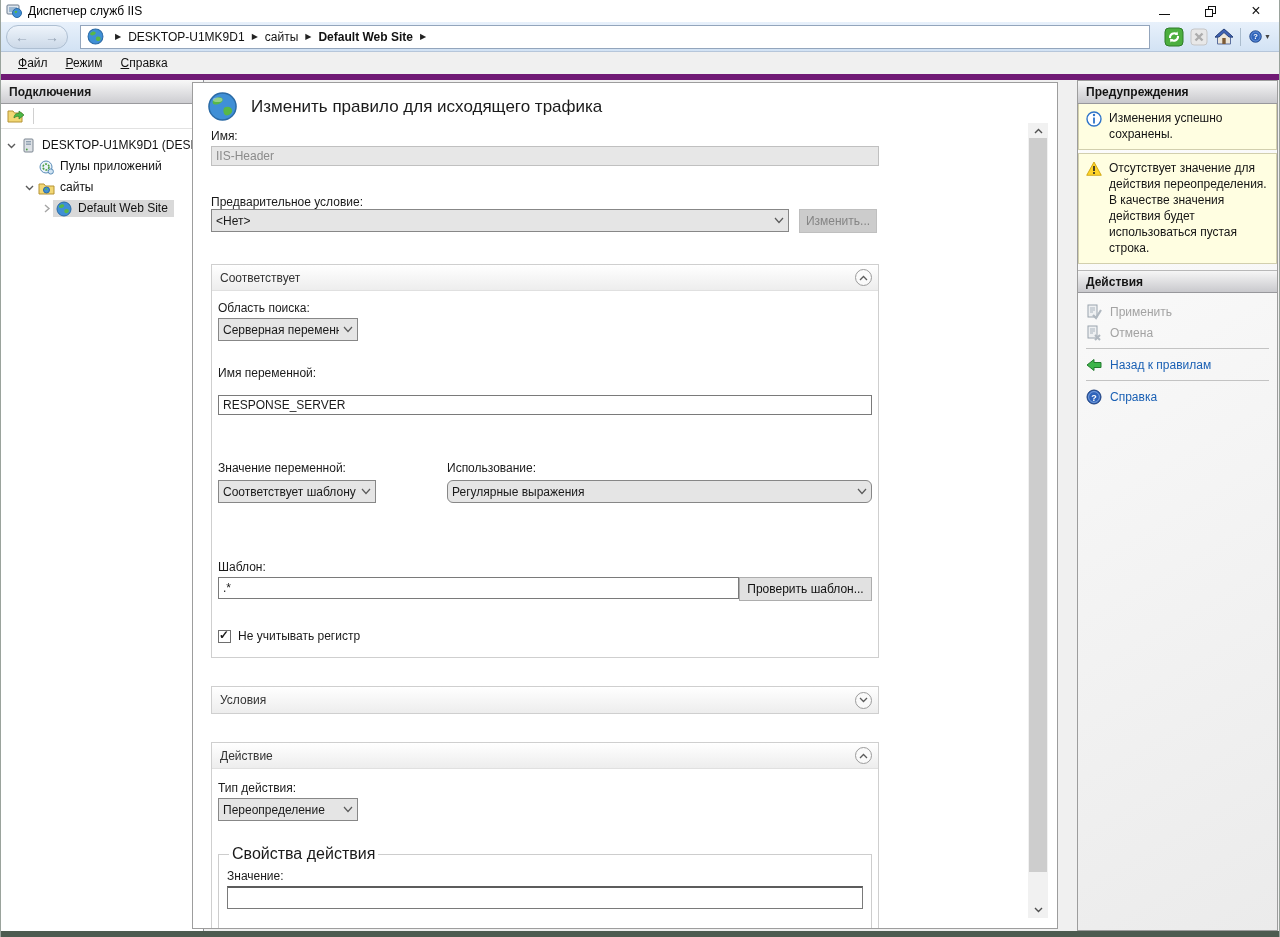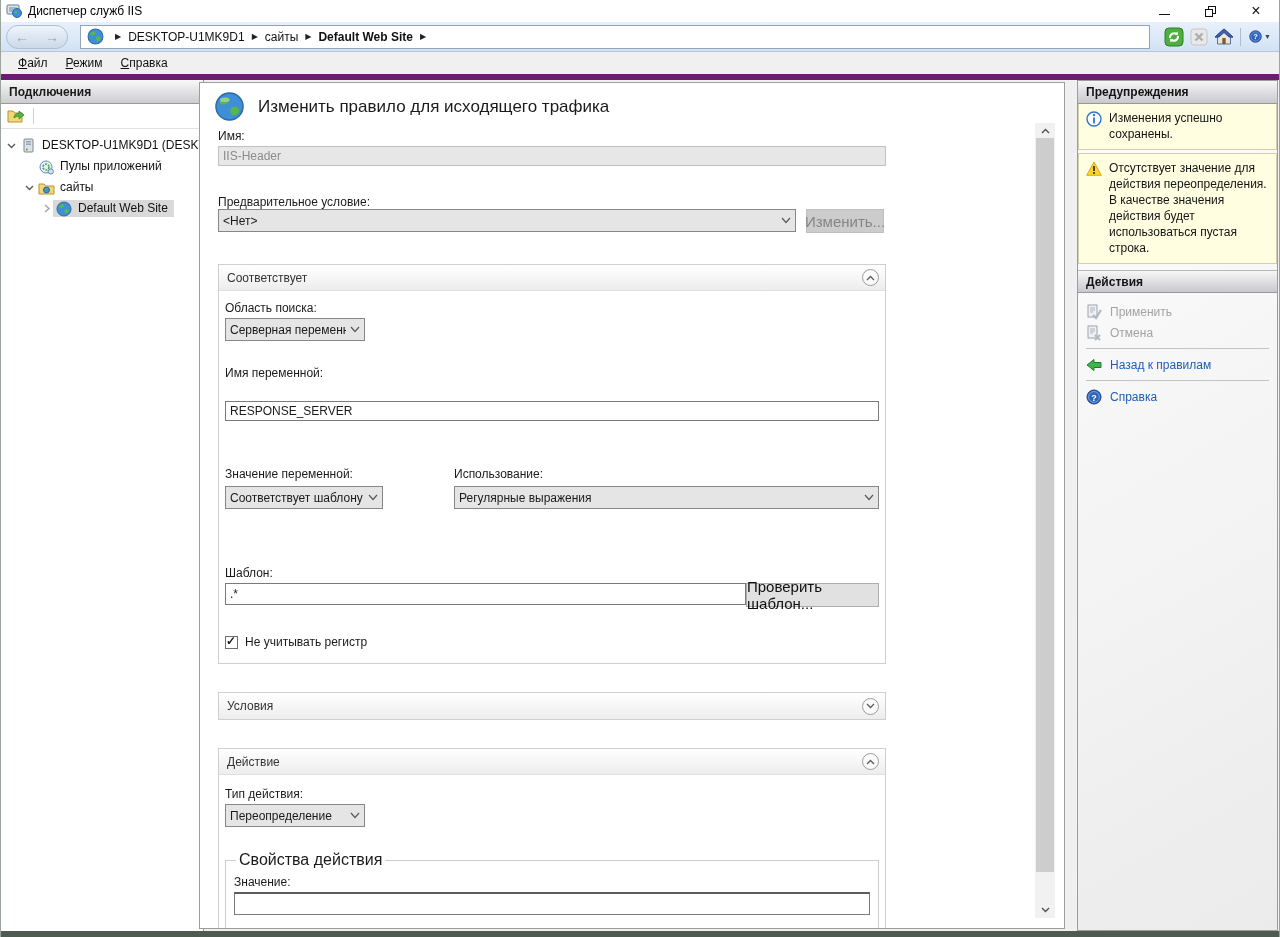--- a/index.html
+++ b/index.html
@@ -47,33 +47,33 @@
   .lp-tool { width:22px; height:20px; display:flex; align-items:center; justify-content:center; }
   .lp-tb-sep { width:1px; height:16px; background:#d0d0d0; margin-left:6px; }
   .tree { padding-top:6px; white-space:nowrap; }
   .trow { height:21px; display:flex; align-items:center; }
   .expander { width:12px; text-align:center; flex:0 0 12px; }
   .ticon { width:17px; height:16px; margin:0 3px; flex:0 0 17px; }
   .tlabel { font-size:12px; color:#111; padding:1px 4px 2px 2px; }
   .selwrap { display:flex; align-items:center; background:#d9d9d9; padding-right:2px; }
 
   
-  .mainpanel { position:absolute; left:198px; top:2px; width:866px; bottom:2px; background:#fff; border:1px solid #9d9d9d; overflow:hidden; }
+  .mainpanel { position:absolute; left:191px; top:2px; width:866px; bottom:2px; background:#fff; border:1px solid #9d9d9d; overflow:hidden; }
   .page-head { position:absolute; left:14px; top:8px; display:flex; align-items:center; }
   .big-globe { width:31px; height:31px; }
   .page-title { font-size:17px; color:#1b1b1b; margin-left:13px; }
   .form { position:absolute; left:18px; top:44px; width:668px; }
   .lbl { font-size:12px; color:#1a1a1a; }
   .inputbox { height:20px; border:1px solid #7a7a7a; background:#fff; font-size:12px; padding:2px 4px; display:flex; align-items:center; overflow:hidden; }
   .inputbox.disabled { background:#e7e7e7; border-color:#c0c0c0; color:#8b8b8b; }
   .inputbox.focusline { border:1px solid #7a7a7a; border-top:2px solid #5c5c5c; height:23px; }
   .selectbox { height:23px; border:1px solid #878787; background:#e5e5e5; display:flex; align-items:center; font-size:12px; padding:0 4px; }
   .selectbox .sel-text { flex:1; overflow:hidden; white-space:nowrap; }
   .chev { flex:0 0 auto; margin-left:4px; }
-  .btn { height:24px; background:#e1e1e1; border:1px solid #adadad; font-size:15px; color:#111; display:flex; align-items:center; justify-content:center; }
+  .btn { height:24px; background:#e1e1e1; border:1px solid #adadad; font-size:12px; color:#111; display:flex; align-items:center; justify-content:center; }
   .btn.disabled { background:#cccccc; border-color:#bfbfbf; color:#858585; }
   .section { border:1px solid #cfcfcf; background:#fff; }
   .sec-head { height:26px; background:linear-gradient(#ffffff,#ededed); border-bottom:1px solid #e0e0e0; display:flex; align-items:center; padding:0 6px 0 8px; }
   .sec-title { flex:1; font-size:12px; color:#333; }
   .collapse-btn { width:17px; height:17px; border:1px solid #9b9b9b; border-radius:50%; background:#fafafa; display:flex; align-items:center; justify-content:center; }
   .sec-body { padding:0 6px; }
   .checkrow { display:flex; align-items:center; }
   .checkbox { width:13px; height:13px; border:1px solid #6e6e6e; background:#fff; position:relative; flex:0 0 13px; }
   .checkbox.checked::after { content:"✓"; position:absolute; left:0px; top:-3px; font-size:12px; font-weight:bold; color:#1a1a1a; }
   .checklabel { margin-left:7px; }
@@ -301,35 +301,35 @@
           <div class="sec-body">
             <div class="lbl" style="margin-top:10px;">Область поиска:</div>
             <div class="selectbox" style="width:140px; margin-top:3px;">
               <span class="sel-text">Серверная переменн</span>
               <svg class="chev" width="10" height="7" viewBox="0 0 10 7">
                   <path d="M1 1 L5 5.5 L9 1" fill="none" stroke="#5a5a5a" stroke-width="1.2"></path>
                 </svg>
             </div>
 
             <div class="lbl" style="margin-top:25px;">Имя переменной:</div>
-            <div class="inputbox" style="margin-top:21px;">RESPONSE_SERVER</div>
+            <div class="inputbox" style="margin-top:15px;">RESPONSE_SERVER</div>
 
             <div style="display:flex; margin-top:46px;">
               <div style="width:158px;">
                 <div class="lbl">Значение переменной:</div>
                 <div class="selectbox" style="margin-top:5px;">
                   <span class="sel-text">Соответствует шаблону</span>
                   <svg class="chev" width="10" height="7" viewBox="0 0 10 7">
                       <path d="M1 1 L5 5.5 L9 1" fill="none" stroke="#5a5a5a" stroke-width="1.2"></path>
                     </svg>
                 </div>
               </div>
               <div style="margin-left:71px; flex:1;">
                 <div class="lbl">Использование:</div>
-                <div class="selectbox" style="margin-top:5px;">
+                <div class="selectbox" style="margin-top:5px;border-radius:6px;">
                   <span class="sel-text">Регулярные выражения</span>
                   <svg class="chev" width="10" height="7" viewBox="0 0 10 7">
                       <path d="M1 1 L5 5.5 L9 1" fill="none" stroke="#5a5a5a" stroke-width="1.2"></path>
                     </svg>
                 </div>
               </div>
             </div>
 
             <div class="lbl" style="margin-top:57px;">Шаблон:</div>
             <div style="display:flex; margin-top:3px; align-items:flex-start;">

